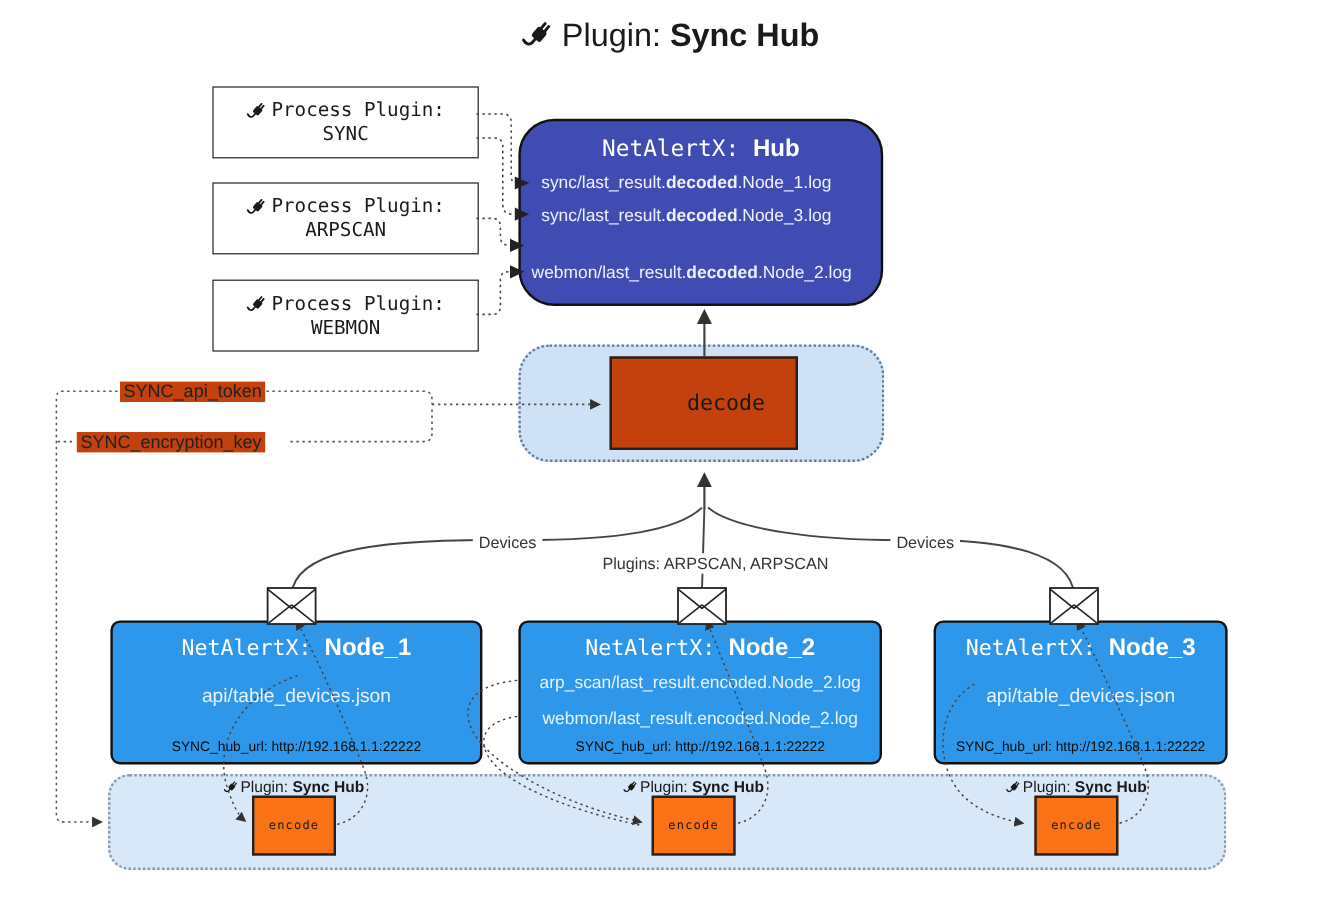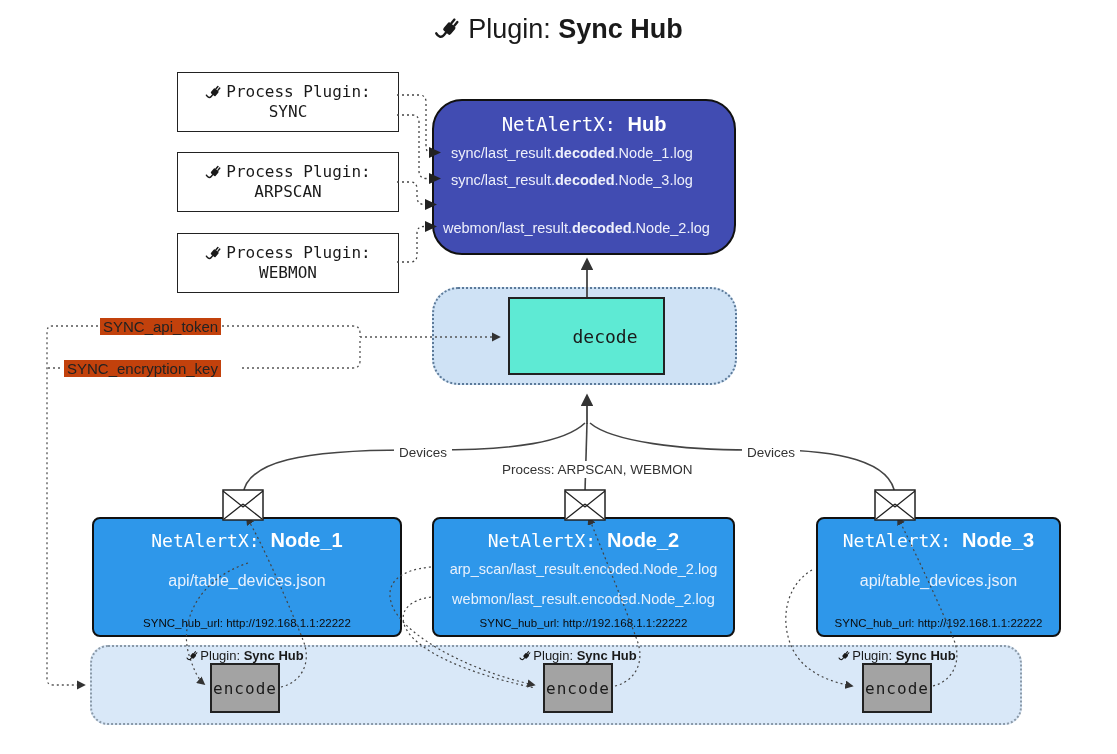--- a/index.html
+++ b/index.html
@@ -26,56 +26,56 @@
   .hub{top:99px;left:432px;width:300px;height:152px;background:#414cb2;border:2px solid #111;
        border-radius:30px;z-index:2;color:#fff;}
   .hub .hub-title{position:absolute;top:12px;left:0;width:100%;text-align:center;font-size:19px;}
   .hub .hub-title .pre{font-family:"DejaVu Sans Mono","Liberation Mono",monospace;}
   .hub .hub-title .nm{font-weight:700;font-size:20px;}  
   .hl{position:absolute;width:100%;box-sizing:border-box;font-size:14.5px;color:#eef0fb;white-space:nowrap;}
 
   
   .decode-band{top:287px;left:432px;width:305px;height:98px;background:#cfe2f5;
                border:2px dotted #5c7a99;border-radius:26px;box-sizing:border-box;z-index:1;}
-  .decode-box{top:297px;left:508px;width:157px;height:78px;background:#5eead4;border:2px solid #222;
+  .decode-box{top:297px;left:508px;width:157px;height:78px;background:#c2410c;border:2px solid #222;
               box-sizing:border-box;display:flex;align-items:center;justify-content:center;
               font-family:"DejaVu Sans Mono","Liberation Mono",monospace;font-size:18px;z-index:2;padding-left:37px;}
 
   
   .tok{font-size:15px;color:#222;z-index:2;background:#c2410c;padding:0 3px;}
   .tok-api{top:318px;left:100px;}
   .tok-key{top:360px;left:64px;}
 
   
   .edge-label{z-index:10;background:#fff;padding:1px 5px;font-size:13.5px;color:#333;}
   .dev-l{top:444px;left:394px;}
   .dev-r{top:444px;left:742px;}
   .plugins-lbl{top:461px;left:497px;}
 
   
   .node{top:517px;height:120px;background:#2e97ea;border:2px solid #111;border-radius:8px;
         z-index:2;color:#fff;box-sizing:border-box;}
   .node-1{left:92px;width:310px;}
   .node-2{left:432px;width:303px;}
-  .node-3{left:778px;width:245px;margin-left:38px;}
+  .node-3{left:778px;width:245px;}
   .node .n-title{position:absolute;top:10px;left:0;width:100%;text-align:center;font-size:18px;white-space:nowrap;}
   .node .n-title .pre{font-family:"DejaVu Sans Mono","Liberation Mono",monospace;}
   .node .n-title .nm{font-weight:700;font-size:20px;}
   .node .n-line{position:absolute;left:0;width:100%;text-align:center;font-size:14.5px;color:#e8f1fd;white-space:nowrap;}
   .node .n-foot{position:absolute;bottom:6px;left:0;width:100%;text-align:center;font-size:11.5px;color:#0b0b0b;}
 
   
   .bottom-band{top:645px;left:90px;width:932px;height:80px;background:#d9e8f8;
                border:2px dotted #8a99a8;border-radius:18px;box-sizing:border-box;z-index:1;}
   .enc-label{top:648px;width:150px;text-align:center;font-size:13px;z-index:6;white-space:nowrap;}
   .enc-label .plug-ic{width:14px;height:14px;vertical-align:-3px;}
   .enc-label .nm{font-weight:700;}
-  .encode-box{top:663px;width:70px;height:50px;background:#a3a3a3;border:2px solid #222;box-sizing:border-box;
+  .encode-box{top:663px;width:70px;height:50px;background:#f97316;border:2px solid #222;box-sizing:border-box;
               display:flex;align-items:center;justify-content:center;z-index:6;
-              font-family:"DejaVu Sans Mono","Liberation Mono",monospace;font-size:16px;letter-spacing:1px;}
+              font-family:"DejaVu Sans Mono","Liberation Mono",monospace;font-size:10px;letter-spacing:1px;}
   .el1{left:170px;} .el2{left:503px;} .el3{left:822px;}
   .eb1{left:210px;} .eb2{left:543px;} .eb3{left:862px;}
 
   svg.overlay{position:absolute;top:0;left:0;width:1117px;height:754px;z-index:5;pointer-events:none;}
   .defs-hidden{position:absolute;width:0;height:0;overflow:hidden;}
 </style>
 </head>
 <body>
 
 <svg class="defs-hidden" aria-hidden="true">
@@ -235,15 +235,15 @@
       <path d="M565 491 L585 507 L605 491 M566 519 L585 504 M604 519 L585 504" fill="none" stroke="#222" stroke-width="1.3"></path>
     </g>
     <g>
       <rect x="875" y="490" width="40" height="30" fill="#fff" stroke="#222" stroke-width="1.5"></rect>
       <path d="M875 491 L895 507 L915 491 M876 519 L895 504 M914 519 L895 504" fill="none" stroke="#222" stroke-width="1.3"></path>
     </g>
   </svg>
 
   <div class="abs edge-label dev-l">Devices</div>
   <div class="abs edge-label dev-r">Devices</div>
-  <div class="abs edge-label plugins-lbl">Process: ARPSCAN, WEBMON</div>
+  <div class="abs edge-label plugins-lbl">Plugins: ARPSCAN, ARPSCAN</div>
 
 </div>
 
 </body></html>

